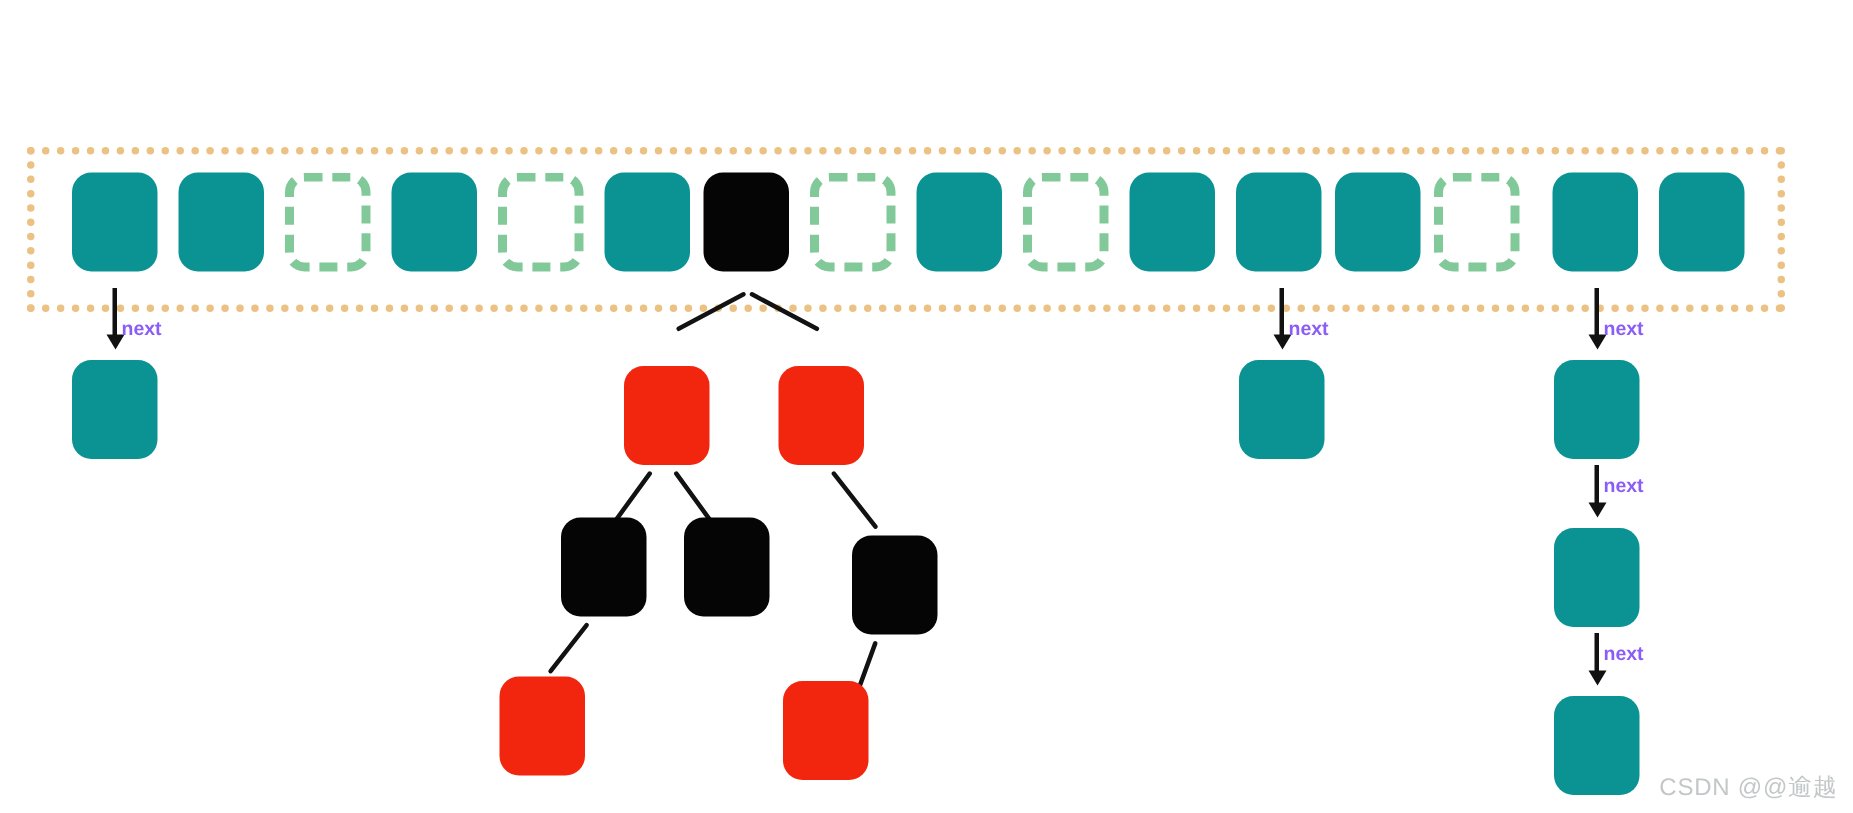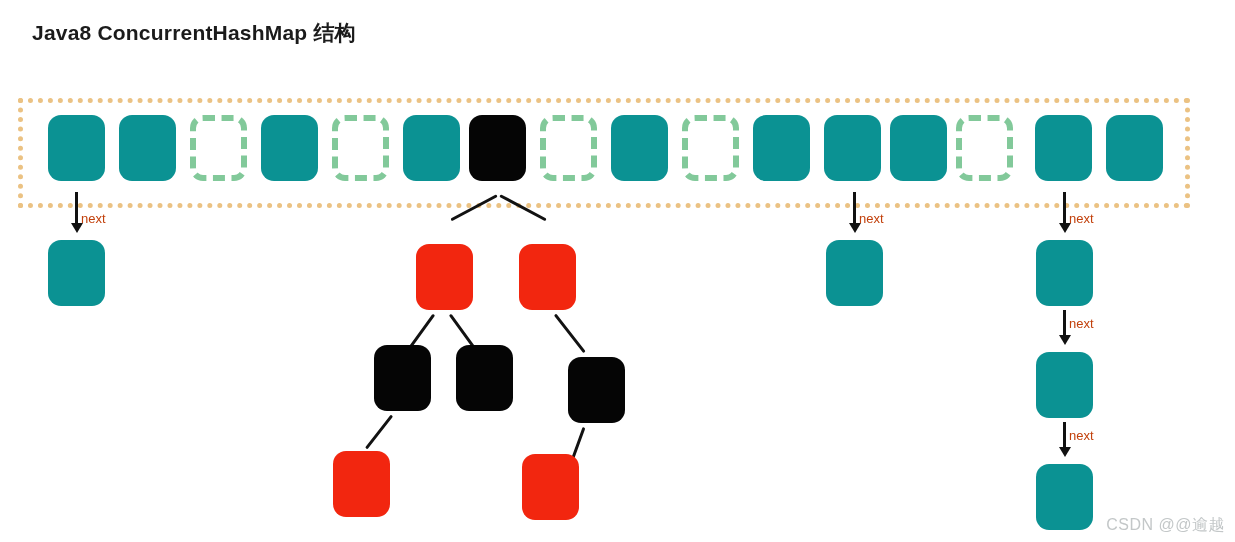--- a/index.html
+++ b/index.html
@@ -69,22 +69,22 @@
     bottom:-9px;
     transform:translateX(-50%);
     width:0;height:0;
     border-left:6px solid transparent;
     border-right:6px solid transparent;
     border-top:10px solid #111111;
   }
   .next-label{
     position:absolute;
     font-size:13px;
-    font-weight:normal;
-    color:#c2410c;
+    font-weight:bold;
+    color:#8b5cf6;
     white-space:nowrap;
   }
 
   
   .edge{
     position:absolute;
     height:3px;
     background:#121212;
     transform-origin:0 50%;
     border-radius:2px;
@@ -98,21 +98,20 @@
     color:#c3c7c8;
     white-space:nowrap;
     letter-spacing:.5px;
   }
 </style>
 </head>
 <body>
 
 <div id="stage">
 
-  <div class="title">Java8 ConcurrentHashMap 结构</div>
 
   <div class="array-container"></div>
 
   <div class="slot teal" style="left:48px"></div>
   <div class="slot teal" style="left:119px"></div>
   <div class="slot empty" style="left:190px"></div>
   <div class="slot teal" style="left:261px"></div>
   <div class="slot empty" style="left:332px"></div>
   <div class="slot teal" style="left:403px"></div>
   <div class="slot black" style="left:469px"></div>

